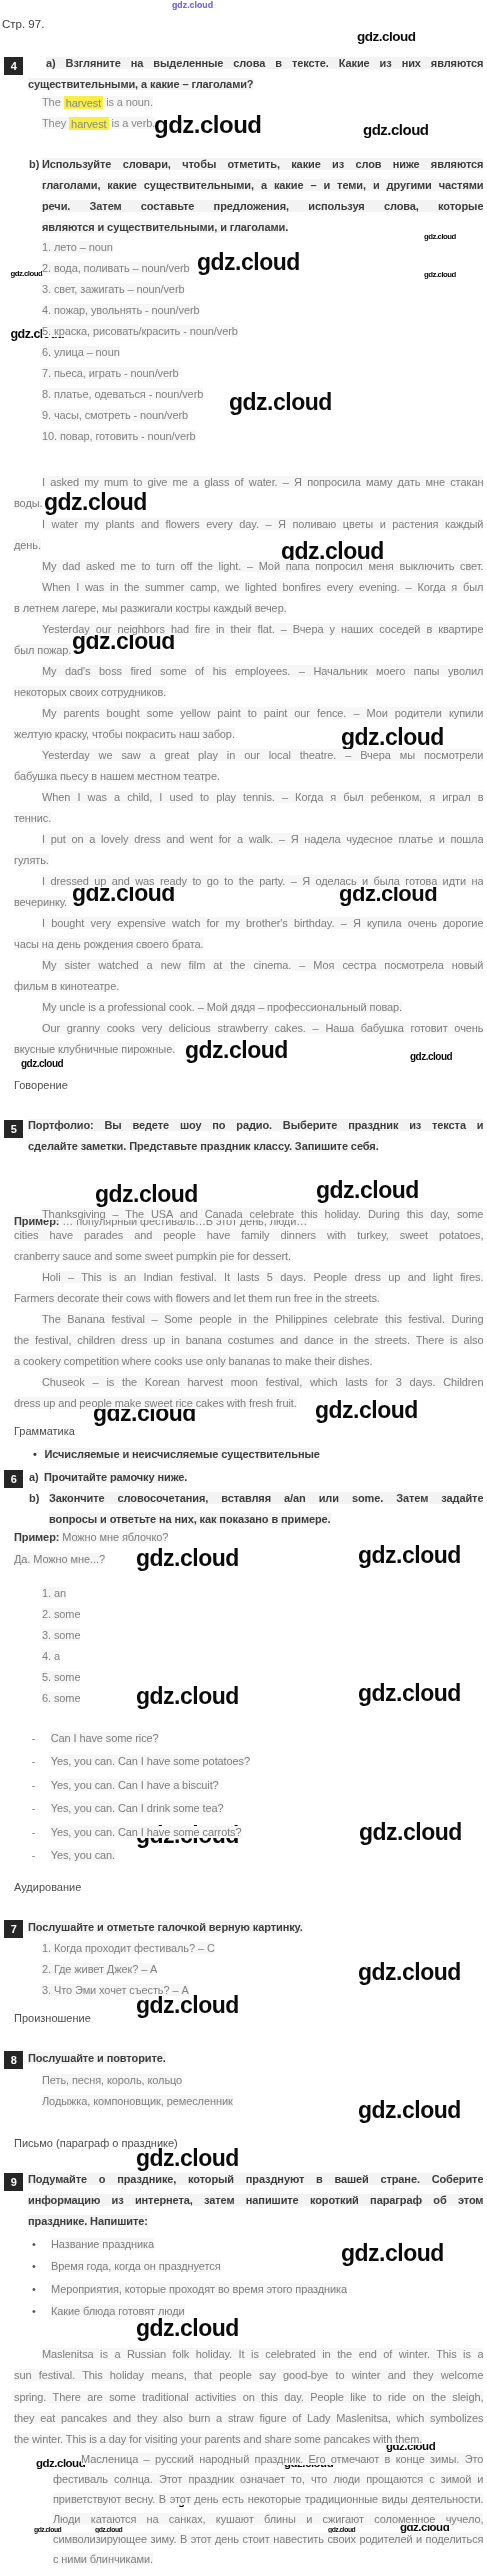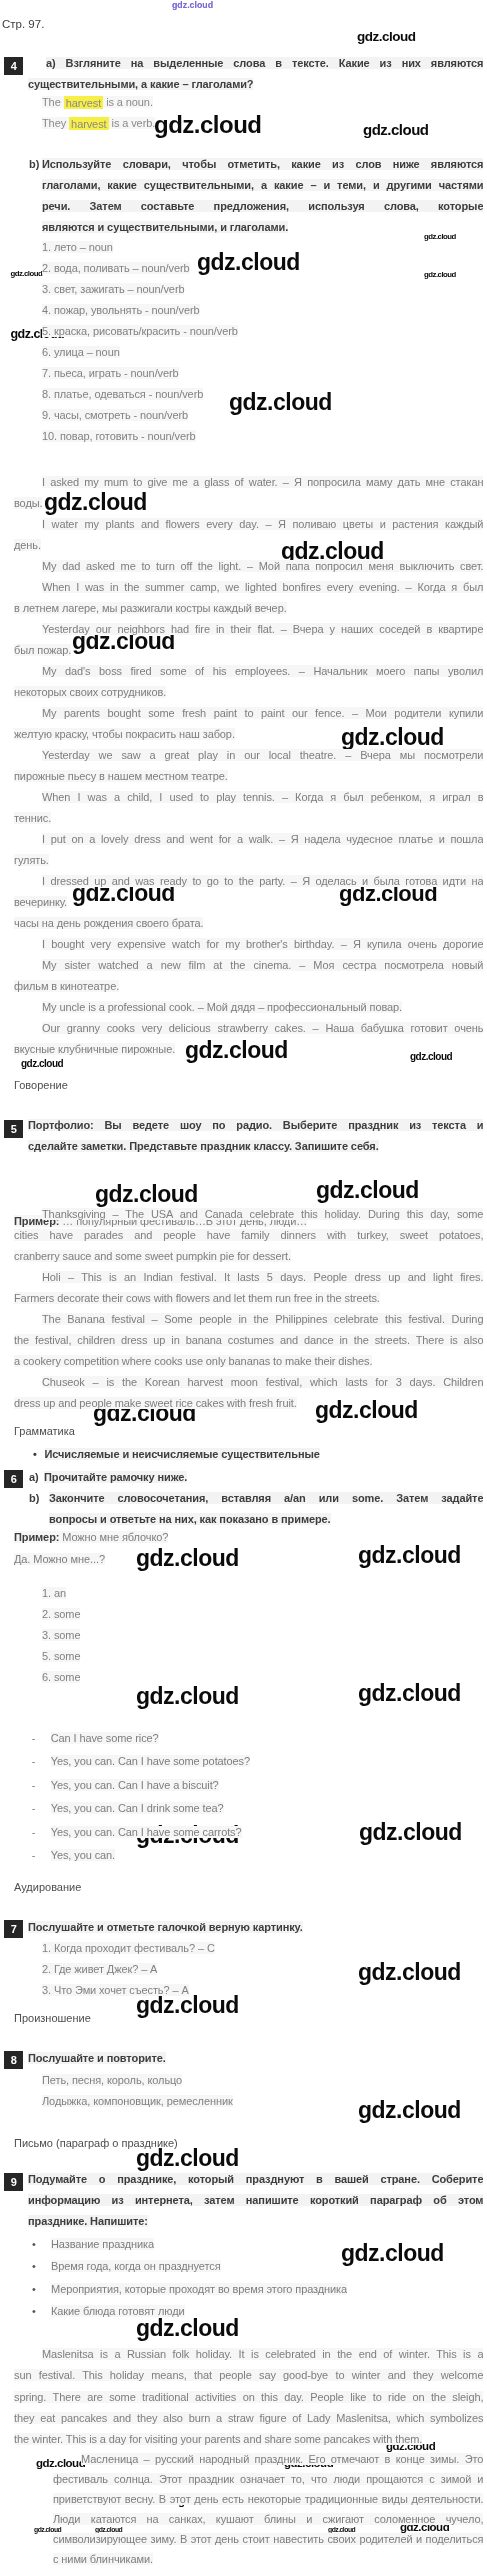--- a/index.html
+++ b/index.html
@@ -127,32 +127,32 @@
     <div class="ln k-l"><span class="tx">воды.</span></div>
     <div class="ln k-ji"><span class="tx">I water my plants and flowers every day. – Я поливаю цветы и растения каждый</span></div>
     <div class="ln k-l"><span class="tx">день.</span></div>
     <div class="ln k-ji"><span class="tx">My dad asked me to turn off the light. – Мой папа попросил меня выключить свет.</span></div>
     <div class="ln k-ji"><span class="tx">When I was in the summer camp, we lighted bonfires every evening. – Когда я был</span></div>
     <div class="ln k-l"><span class="tx">в летнем лагере, мы разжигали костры каждый вечер.</span></div>
     <div class="ln k-ji"><span class="tx">Yesterday our neighbors had fire in their flat. – Вчера у наших соседей в квартире</span></div>
     <div class="ln k-l"><span class="tx">был пожар.</span></div>
     <div class="ln k-ji"><span class="tx">My dad's boss fired some of his employees. – Начальник моего папы уволил</span></div>
     <div class="ln k-l"><span class="tx">некоторых своих сотрудников.</span></div>
-    <div class="ln k-ji"><span class="tx">My parents bought some fresh paint to paint our fence. – Мои родители купили</span></div>
+    <div class="ln k-ji"><span class="tx">My parents bought some yellow paint to paint our fence. – Мои родители купили</span></div>
     <div class="ln k-l"><span class="tx">желтую краску, чтобы покрасить наш забор.</span></div>
     <div class="ln k-ji"><span class="tx">Yesterday we saw a great play in our local theatre. – Вчера мы посмотрели</span></div>
-    <div class="ln k-l"><span class="tx">пирожные пьесу в нашем местном театре.</span></div>
+    <div class="ln k-l"><span class="tx">бабушка пьесу в нашем местном театре.</span></div>
     <div class="ln k-ji"><span class="tx">When I was a child, I used to play tennis. – Когда я был ребенком, я играл в</span></div>
     <div class="ln k-l"><span class="tx">теннис.</span></div>
     <div class="ln k-ji"><span class="tx">I put on a lovely dress and went for a walk. – Я надела чудесное платье и пошла</span></div>
     <div class="ln k-l"><span class="tx">гулять.</span></div>
     <div class="ln k-ji"><span class="tx">I dressed up and was ready to go to the party. – Я оделась и была готова идти на</span></div>
     <div class="ln k-l"><span class="tx">вечеринку.</span></div>
+    <div class="ln k-ji"><span class="tx">I bought very expensive watch for my brother's birthday. – Я купила очень дорогие</span></div>
     <div class="ln k-l"><span class="tx">часы на день рождения своего брата.</span></div>
-    <div class="ln k-ji"><span class="tx">I bought very expensive watch for my brother's birthday. – Я купила очень дорогие</span></div>
     <div class="ln k-ji"><span class="tx">My sister watched a new film at the cinema. – Моя сестра посмотрела новый</span></div>
     <div class="ln k-l"><span class="tx">фильм в кинотеатре.</span></div>
     <div class="ln k-li"><span class="tx">My uncle is a professional cook. – Мой дядя – профессиональный повар.</span></div>
     <div class="ln k-ji"><span class="tx">Our granny cooks very delicious strawberry cakes. – Наша бабушка готовит очень</span></div>
     <div class="ln k-l"><span class="tx">вкусные клубничные пирожные.</span></div>
   </div>
 
 <div class="blk hd" style="left:14px;top:1075px;">Говорение</div>
 
 <div class="badge" style="top:1120px;">
@@ -202,20 +202,21 @@
   <div class="ln"><span class="tx"><span class="exlbl">Пример:</span><span> Можно мне яблочко?</span></span></div>
 </div>
 <div class="blk" style="left:14px;top:1549px;">
   <div class="ln"><span class="tx">Да. Можно мне...?</span></div>
 </div>
 <div class="blk" style="left:42px;top:1583px;color:#828282;">
 
 <div class="ln"><span class="tx">1. an</span></div>
     <div class="ln"><span class="tx">2. some</span></div>
     <div class="ln"><span class="tx">3. some</span></div>
+    <div class="ln"><span class="tx">4. a</span></div>
     <div class="ln"><span class="tx">5. some</span></div>
     <div class="ln"><span class="tx">6. some</span></div>
   </div>
 <div class="blk lh45" style="left:14px;top:1727px;">
 
 <div class="ln"><span class="dash">-</span><span class="tx">Can I have some rice?</span></div>
     <div class="ln"><span class="dash">-</span><span class="tx">Yes, you can. Can I have some potatoes?</span></div>
     <div class="ln"><span class="dash">-</span><span class="tx">Yes, you can. Can I have a biscuit?</span></div>
     <div class="ln"><span class="dash">-</span><span class="tx">Yes, you can. Can I drink some tea?</span></div>
     <div class="ln"><span class="dash">-</span><span class="tx">Yes, you can. Can I have some carrots?</span></div>

